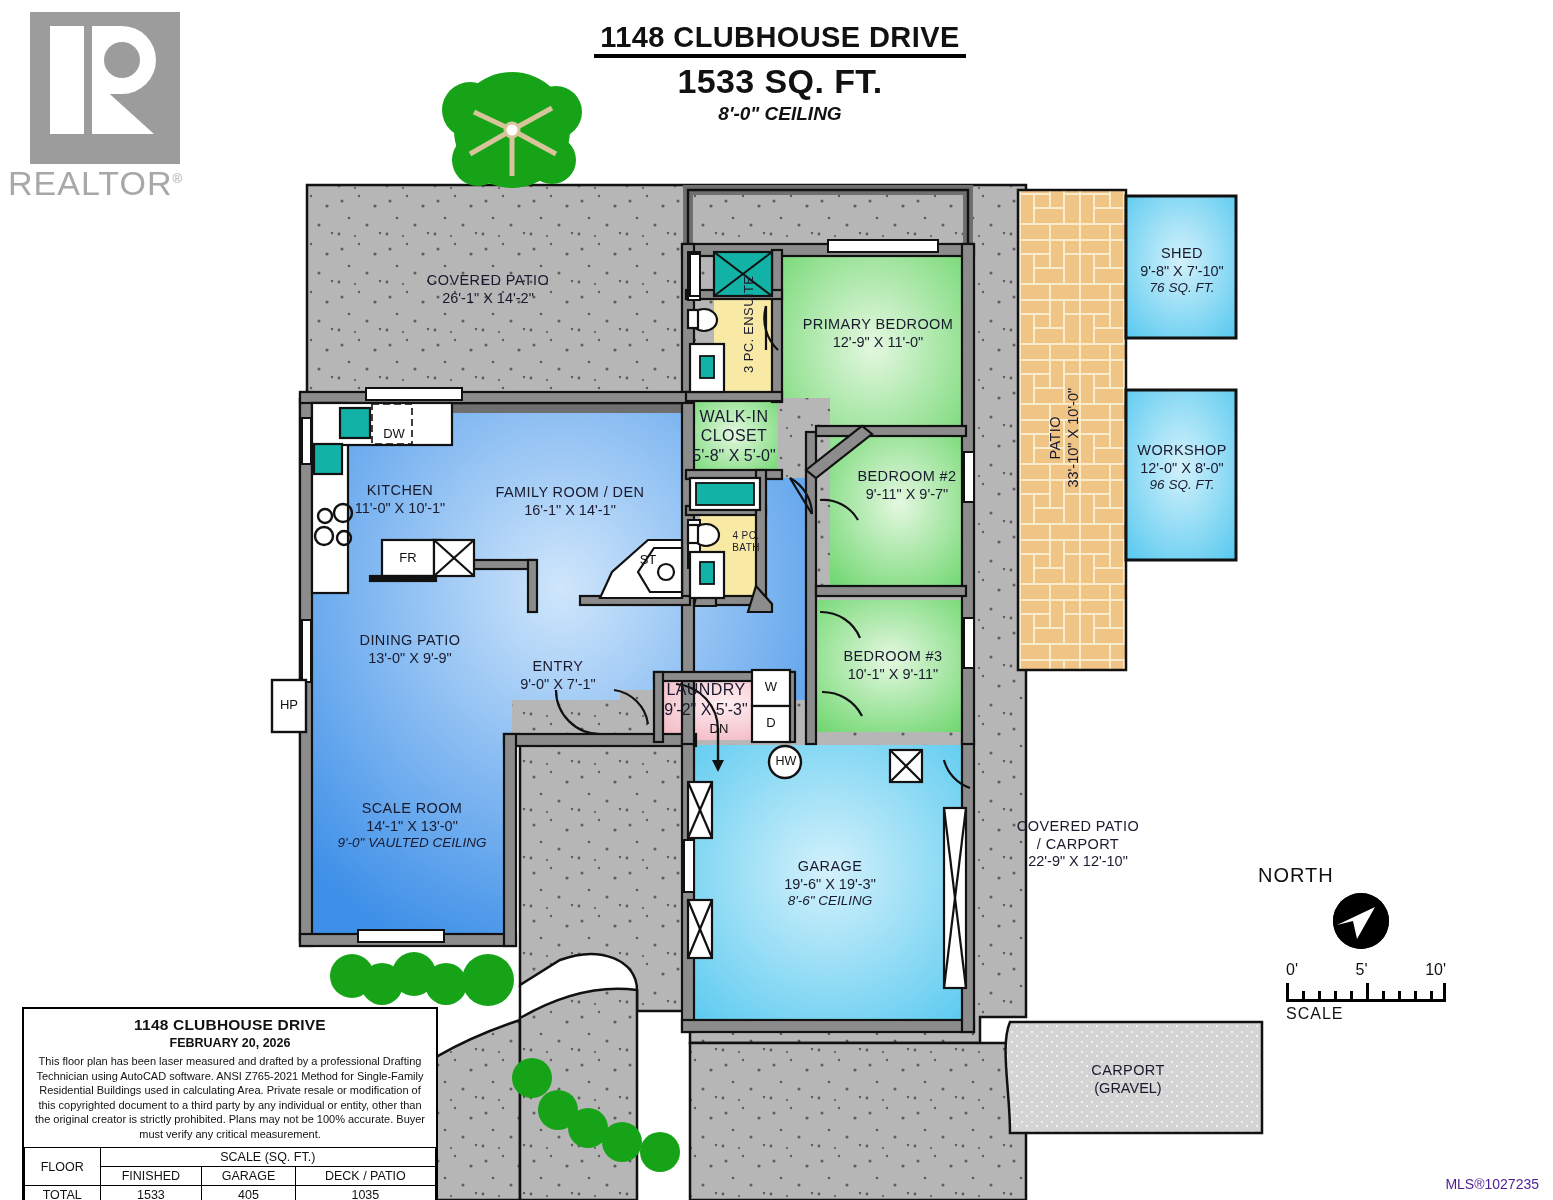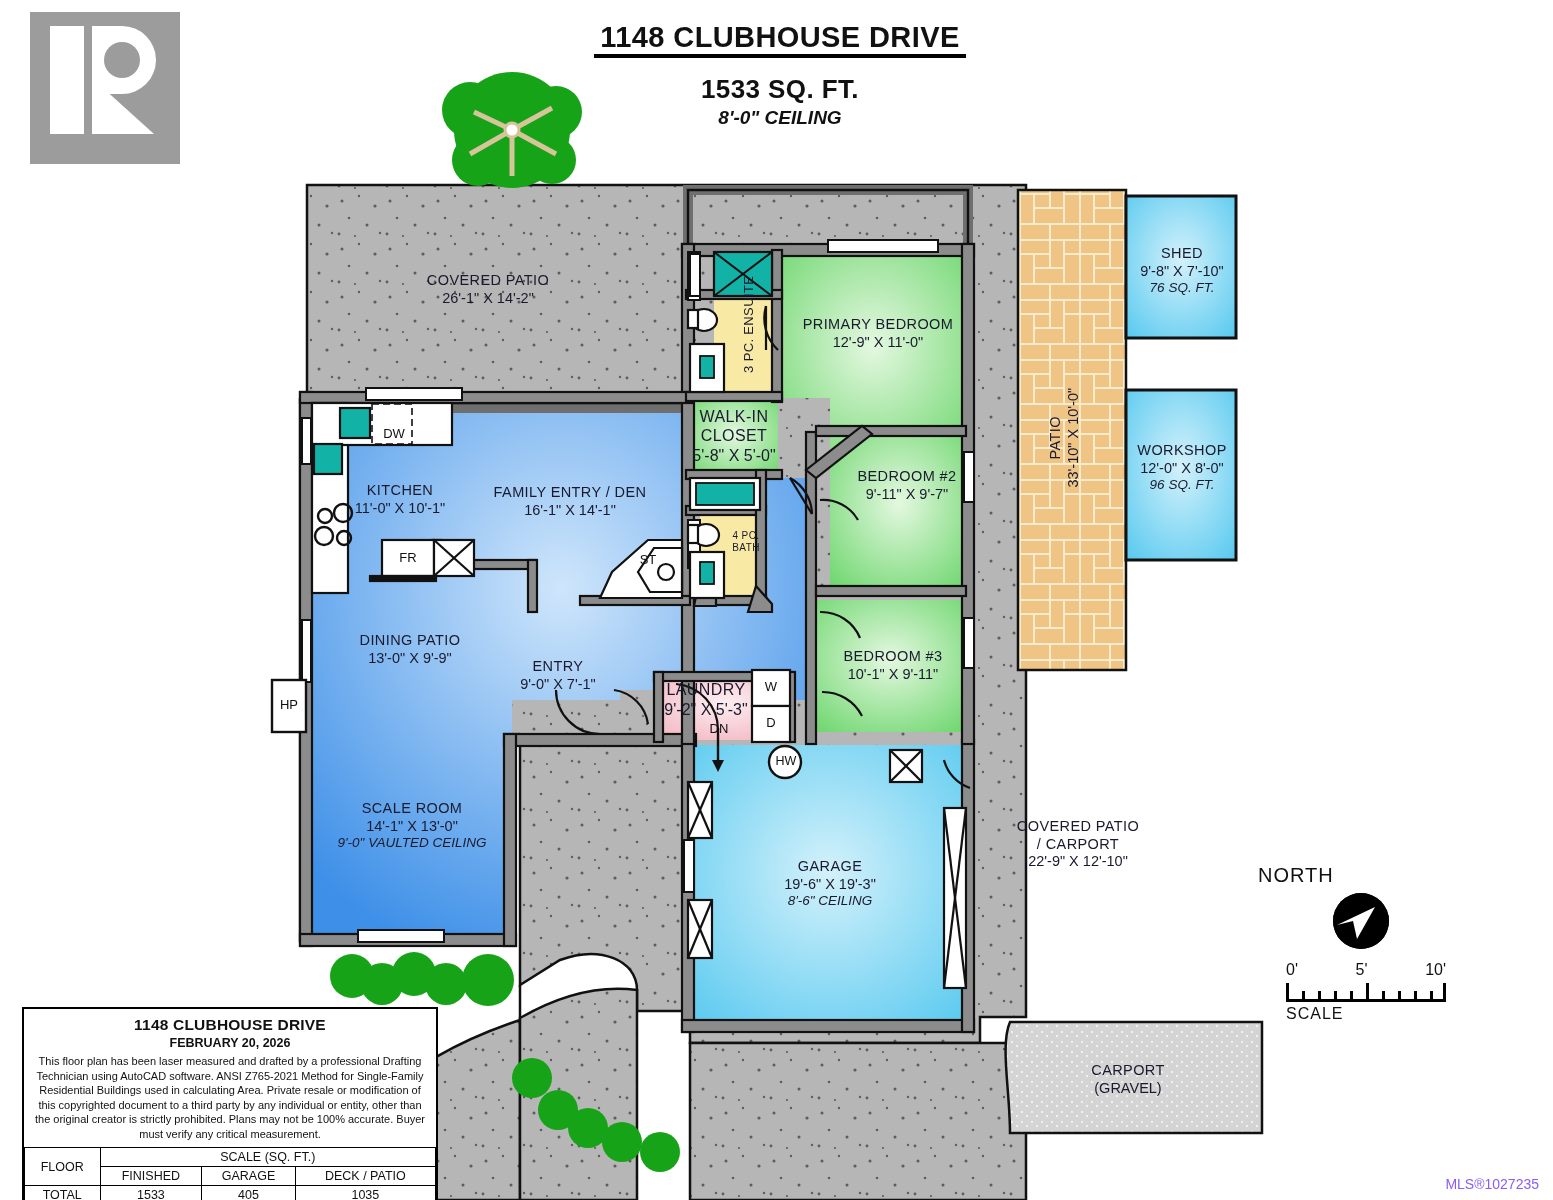--- a/index.html
+++ b/index.html
@@ -5,21 +5,21 @@
   html,body{margin:0;padding:0;background:#fff;}
   body{width:1553px;height:1200px;position:relative;overflow:hidden;
        font-family:"Liberation Sans", sans-serif;color:#111;}
 
   .abs{position:absolute;}
 
   
   #title-block{left:540px;top:22px;width:480px;text-align:center;}
   #title-street{font-size:29px;font-weight:bold;letter-spacing:.4px;
                 border-bottom:4px solid #000;display:inline-block;padding:0 6px 2px;line-height:1.05;}
-  #title-sqft{font-size:26px;font-weight:bold;margin-top:16px;letter-spacing:.4px;}
+  #title-sqft{font-size:34px;font-weight:bold;margin-top:4px;letter-spacing:.4px;}
   #title-ceiling{font-size:19px;font-weight:bold;font-style:italic;margin-top:2px;}
 
   
   #realtor-logo{left:8px;top:12px;width:196px;height:190px;}
   #realtor-mark{position:absolute;left:22px;top:0;width:150px;height:152px;background:#9c9c9c;}
   #realtor-word{position:absolute;left:0;top:152px;width:196px;
       font-size:34px;letter-spacing:1px;color:#a8a8a8;font-family:"Liberation Sans",sans-serif;}
   #realtor-reg{font-size:13px;vertical-align:super;}
 
   
@@ -48,21 +48,21 @@
   #north-block{left:1258px;top:864px;width:205px;text-align:left;}
   #north-label{font-size:20px;letter-spacing:1px;}
   #compass{width:56px;height:56px;border-radius:50%;background:#000;margin:6px auto 0;position:relative;}
   #scale-wrap{margin-top:12px;position:relative;width:160px;left:28px;}
   .scale-nums{display:flex;justify-content:space-between;font-size:16px;margin-bottom:2px;}
   #scale-bar{position:relative;height:18px;border-bottom:3px solid #000;}
   #scale-bar i{position:absolute;bottom:0;width:3px;background:#000;}
   #scale-text{font-size:16px;letter-spacing:1px;margin-top:3px;}
 
   
-  #mls{right:14px;bottom:8px;font-size:14px;color:#8b5cf6;}
+  #mls{right:14px;bottom:8px;font-size:14px;color:#4c1d95;}
 </style>
 </head>
 <body>
 
 <svg id="plan" class="abs" viewBox="0 0 1553 1200">
   <defs>
 
     <pattern id="concrete" width="48" height="48" patternUnits="userSpaceOnUse">
       <rect width="48" height="48" fill="#b6b6b6"></rect>
       <circle cx="6" cy="9" r="1.5" fill="#5d5d5d"></circle>
@@ -382,21 +382,21 @@
     <span class="nm">COVERED PATIO</span>
       <span class="dm">26'-1" X 14'-2"</span>
   </div>
 
   <div class="rlabel" style="left:320px;top:482px;width:160px">
     <span class="nm">KITCHEN</span>
       <span class="dm">11'-0" X 10'-1"</span>
   </div>
 
   <div class="rlabel" style="left:470px;top:484px;width:200px">
-    <span class="nm">FAMILY ENTRY / DEN</span>
+    <span class="nm">FAMILY ROOM / DEN</span>
       <span class="dm">16'-1" X 14'-1"</span>
   </div>
 
   <div class="rlabel" style="left:320px;top:632px;width:180px">
     <span class="nm">DINING PATIO</span>
       <span class="dm">13'-0" X 9'-9"</span>
   </div>
 
   <div class="rlabel" style="left:312px;top:800px;width:200px">
     <span class="nm">SCALE ROOM</span>
@@ -495,20 +495,23 @@
 </div>
 
 <div class="abs" id="realtor-logo">
   <div id="realtor-mark">
     <svg width="150" height="152" viewBox="0 0 150 152">
       <rect x="20" y="14" width="34" height="108" fill="#fff"></rect>
       <path d="M62,14 H92 A34,34 0 0 1 92,82 H62 Z" fill="#fff"></path>
       <circle cx="92" cy="48" r="18" fill="#9c9c9c"></circle>
       <polygon points="62,66 124,122 62,122" fill="#fff"></polygon>
     </svg>
+  </div>
+  <div id="realtor-word">
+    <span>REALTOR</span><span id="realtor-reg">®</span>
   </div>
 </div>
 
 <div class="abs" id="disclaimer">
   <div id="disc-title">1148 CLUBHOUSE DRIVE</div>
   <div id="disc-date">FEBRUARY 20, 2026</div>
   <div id="disc-body">This floor plan has been laser measured and drafted by a professional Drafting Technician using AutoCAD software. ANSI Z765-2021 Method for Single-Family Residential Buildings used in calculating Area. Private resale or modification of this copyrighted document to a third party by any individual or entity, other than the original creator is strictly prohibited. Plans may not be 100% accurate.  Buyer must verify any critical measurement.</div>
   <table id="area-table">
     <tbody>
         <tr>

